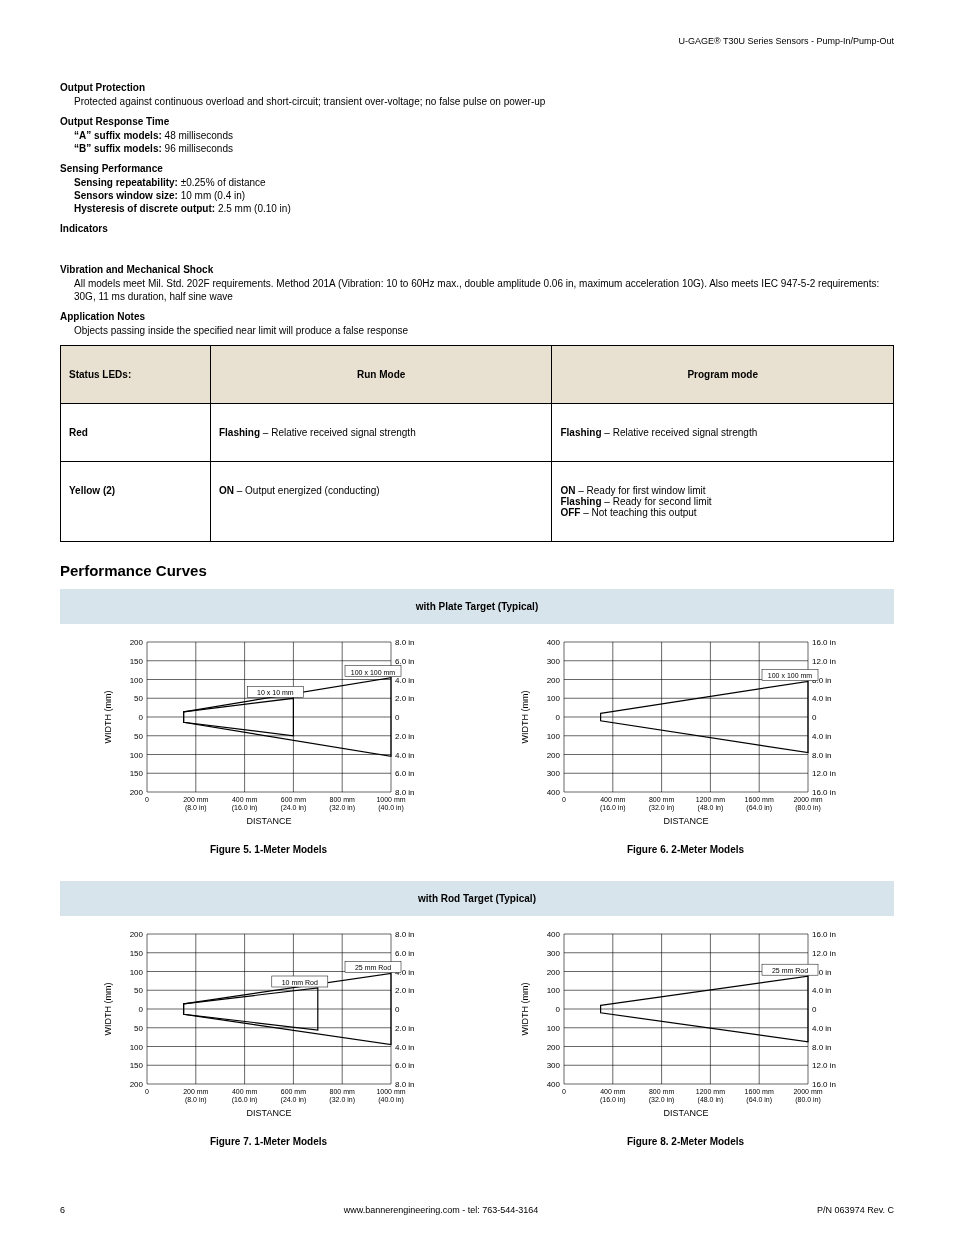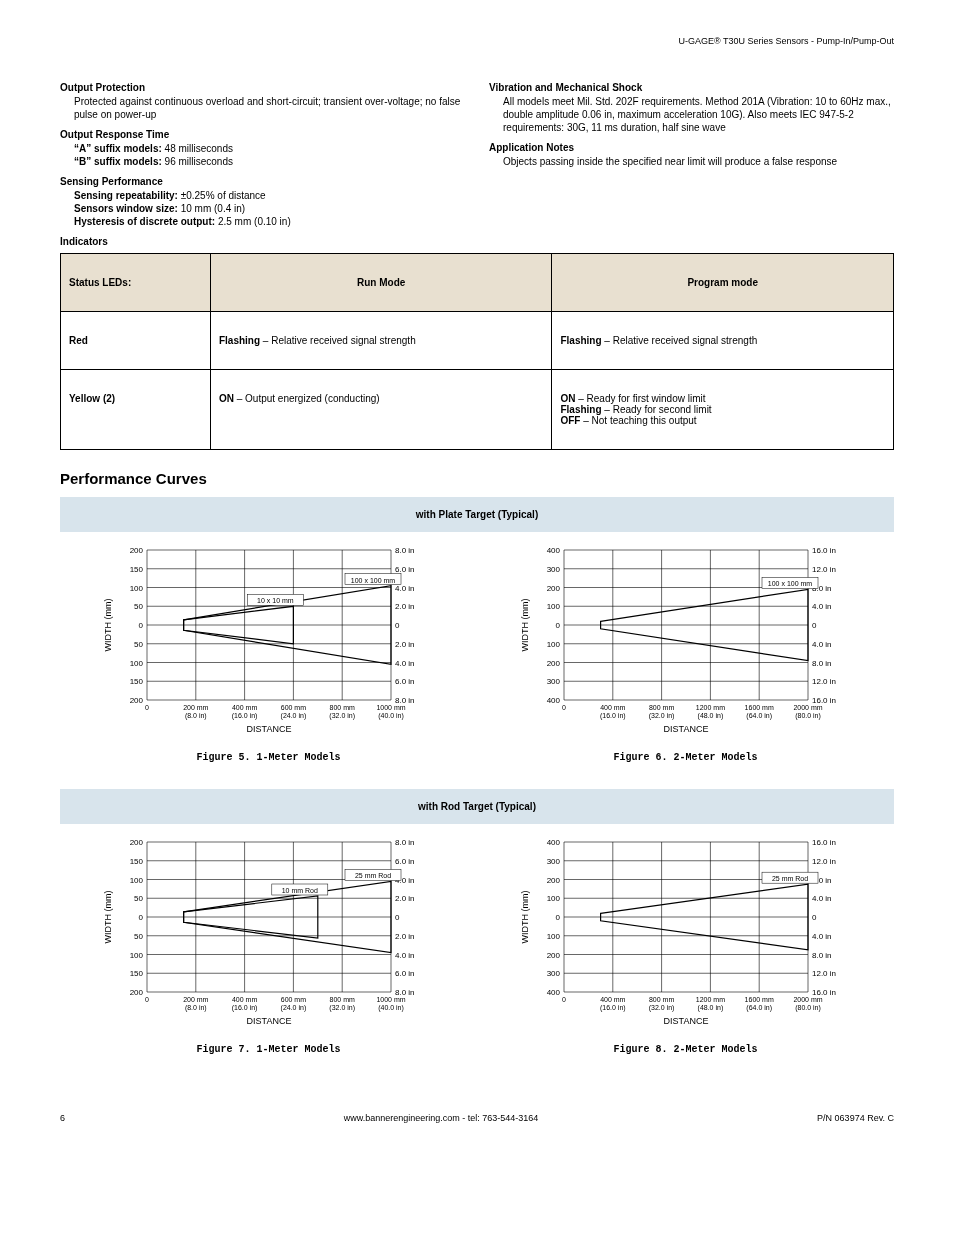--- a/index.html
+++ b/index.html
@@ -1,34 +1,34 @@
 <!DOCTYPE html>
 <html><head>
 <meta charset="utf-8">
 <style>
   * { box-sizing: border-box; margin: 0; padding: 0; }
   body { font-family: Arial, Helvetica, sans-serif; font-size: 10px; color: #000; background: #fff; width: 954px; margin: 0 auto; padding: 36px 60px 24px; }
   .doc-header { text-align: right; font-size: 9px; margin-bottom: 36px; }
-  .two-col { display: flex; gap: 24px; }
+  .two-col { display: flex; gap: 24px; flex-direction: column; }
   .col { flex: 1; }
   .spec-block { margin-bottom: 8px; }
   .spec-title { font-weight: bold; font-size: 10px; margin-bottom: 2px; }
   .spec-body { padding-left: 14px; font-size: 10px; line-height: 1.3; }
   .spec-body .label { font-weight: bold; }
   .indicators-label { font-weight: bold; font-size: 10px; margin-top: 8px; margin-bottom: 6px; }
   .cert-ce { font-family: 'Times New Roman', serif; font-size: 22px; font-weight: bold; padding-left: 14px; letter-spacing: -2px; }
   table.indicator { width: 100%; border-collapse: collapse; margin: 0 auto 20px; }
   table.indicator th, table.indicator td { border: 1.5px solid #000; padding: 23px 8px; text-align: left; vertical-align: top; font-size: 10px; }
   table.indicator th { background: #e8e0d0; font-weight: bold; text-align: center; }
   table.indicator th:first-child { text-align: left; }
   .section-h { font-size: 15px; font-weight: bold; margin: 16px 0 10px; }
   .curves-bar { background: #d8e4ec; text-align: center; font-weight: bold; font-size: 10px; padding: 12px 0; margin-bottom: 12px; }
   .charts-row { display: flex; margin-bottom: 8px; }
   .chart-cell { flex: 1; }
-  .chart-caption { text-align: center; font-size: 10px; font-weight: bold; margin: 18px 0 18px; font-family: Liberation Mono, monospace; }
+  .chart-caption { text-align: center; font-size: 10px; font-weight: bold; margin: 18px 0 18px; }
   svg.chart { display: block; margin: 0 auto; }
   .footer { display: flex; justify-content: space-between; font-size: 9px; margin-top: 40px; }
 </style>
 </head>
 <body>
 
 <div class="doc-header">U-GAGE® T30U Series Sensors - Pump-In/Pump-Out</div>
 
 <div class="two-col">
   <div class="col">

